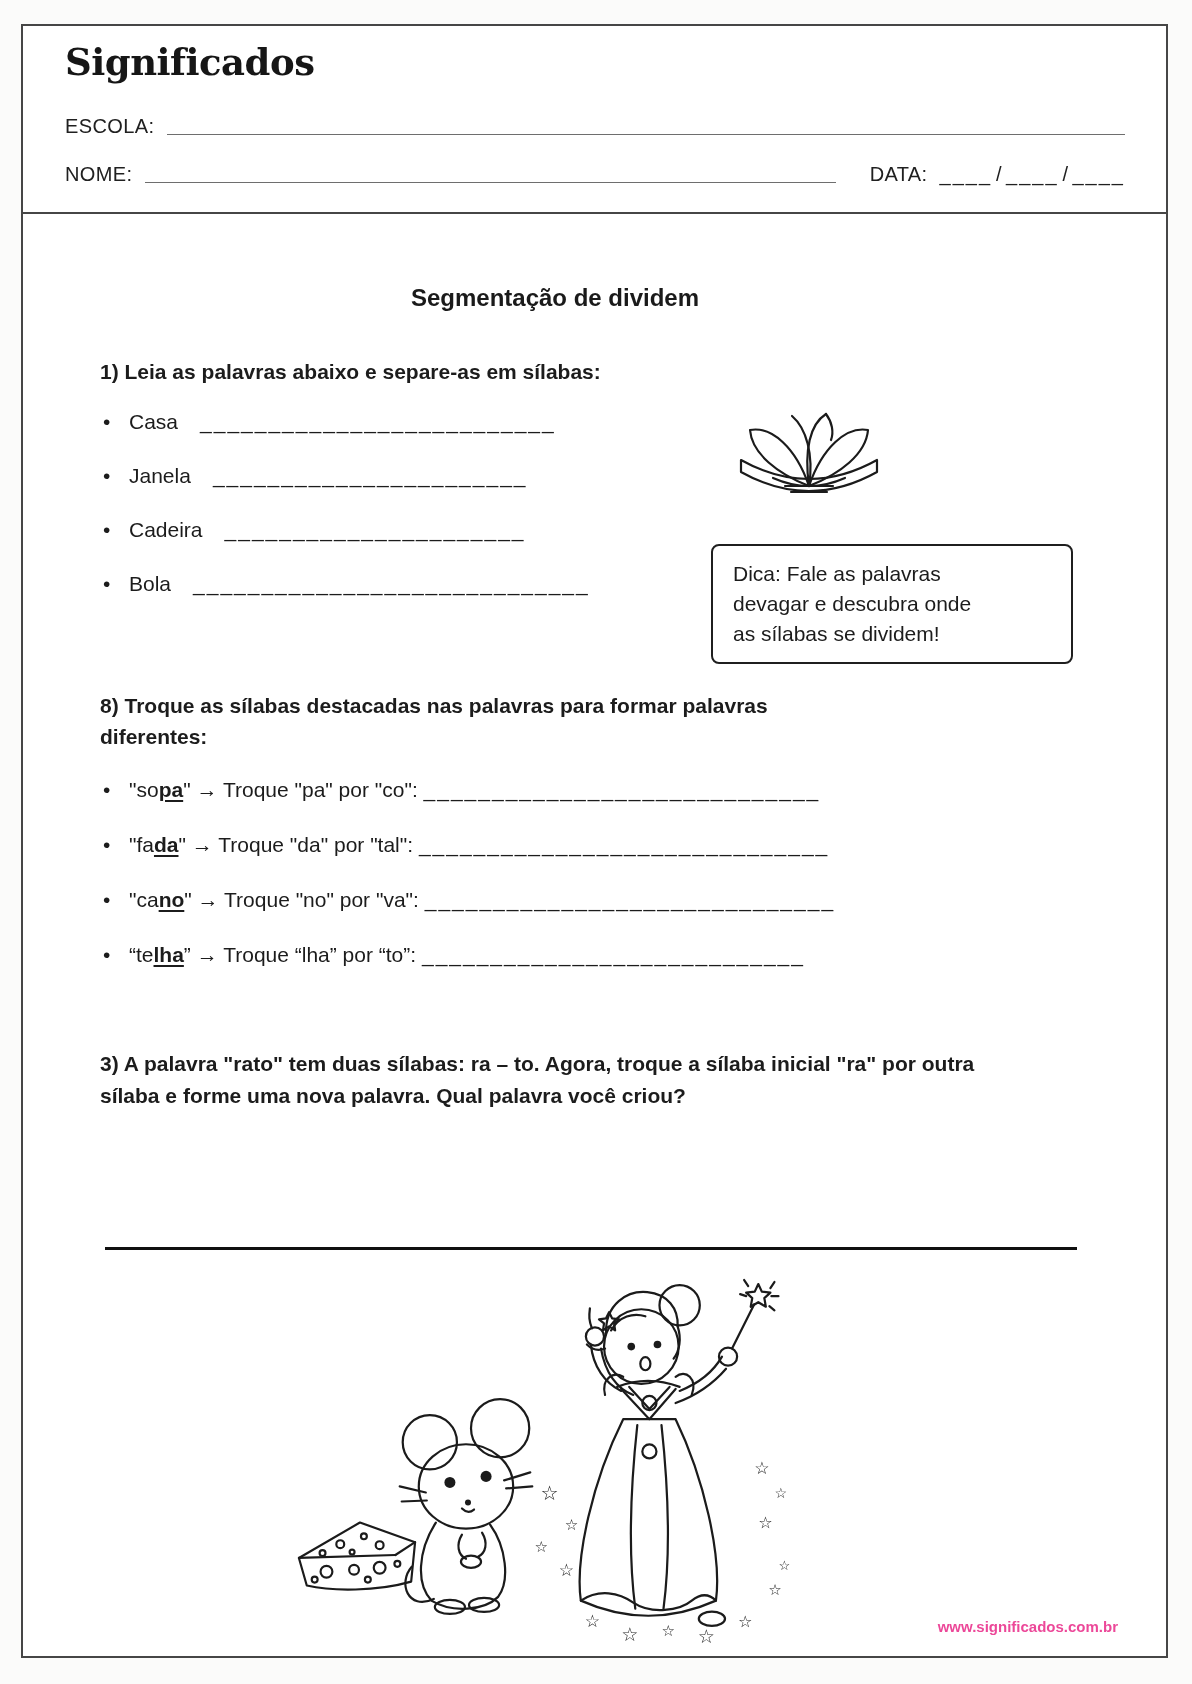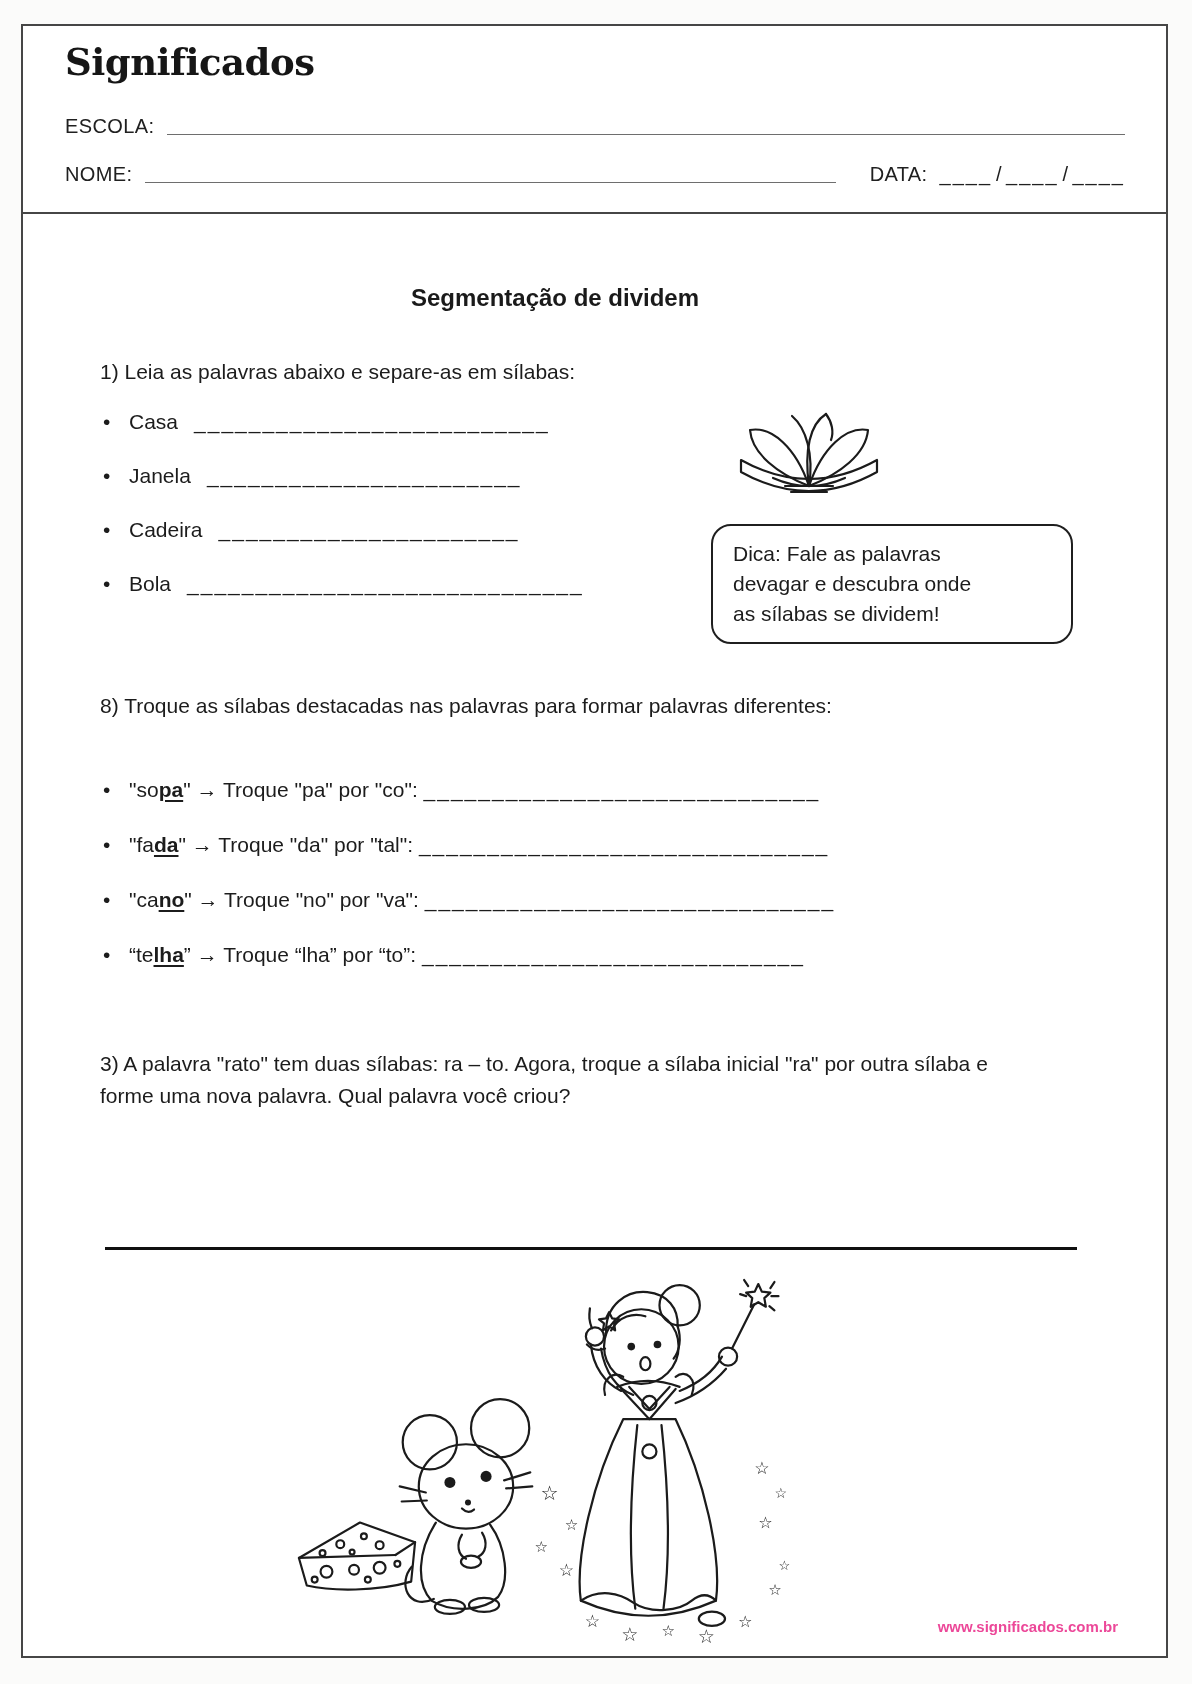--- a/index.html
+++ b/index.html
@@ -14,37 +14,37 @@
   .writeline{flex:1;border-bottom:1.6px solid #6e6e6e;margin:0 0 3px 12px;height:22px;}
   .date-label{margin-left:34px;}
   .date-part{display:flex;align-items:flex-end;margin-left:12px;}
   .blank{letter-spacing:2px;white-space:pre;}
   .date-part .blank{font-size:20px;}
   .date-sep{margin:0 4px;font-size:20px;}
   .header-divider{position:absolute;left:0;top:186px;width:100%;height:0;border-bottom:2px solid #464646;}
 
   
   .title{position:absolute;left:0;top:258px;width:1064px;text-align:center;font-size:24px;font-weight:bold;color:#1a1a1a;}
-  .prompt{position:absolute;font-size:21px;line-height:31px;color:#1c1c1c;}
+  .prompt{position:absolute;font-size:21px;line-height:31px;color:#1c1c1c;font-weight:bold;}
   .q1-prompt{left:77px;top:330px;width:900px;}
   .q2-prompt{left:77px;top:664px;width:750px;}
   .q3-prompt{left:77px;top:1022px;width:920px;line-height:32px;}
 
   .q1-list{position:absolute;left:80px;top:384px;}
   .q1-row{display:flex;align-items:baseline;height:32px;margin-bottom:22px;font-size:21px;}
   .bullet{width:26px;font-size:21px;}
-  .q1-row .blank{margin-left:16px;text-align:right;}
+  .q1-row .blank{margin-left:22px;text-align:right;}
 
   .q2-list{position:absolute;left:80px;top:752px;}
   .q2-row{display:flex;align-items:baseline;height:32px;margin-bottom:23px;font-size:21px;white-space:pre-wrap;}
   .hl{font-weight:bold;text-decoration:underline;text-decoration-thickness:2px;text-underline-offset:3px;}
 
   .answer-line{position:absolute;left:82px;top:1221px;width:972px;height:0;border-bottom:3.5px solid #101010;}
 
-  .tip-box{position:absolute;left:688px;top:498px;width:362px;box-sizing:border-box;border:2.5px solid #1f1f1f;border-radius:20px;padding:13px 16px 13px 20px;background:#fff;}
+  .tip-box{position:absolute;left:688px;top:518px;width:362px;box-sizing:border-box;border:2.5px solid #1f1f1f;border-radius:8px;padding:13px 16px 13px 20px;background:#fff;}
   .tip-text{font-size:21px;line-height:30px;width:262px;color:#1c1c1c;}
 
   .illu{position:absolute;}
   .book-illu{left:710px;top:376px;}
   .cheese-illu{left:270px;top:1488px;}
   .mouse-illu{left:372px;top:1358px;}
   .fairy-illu{left:505px;top:1252px;}
   svg .ln{fill:none;stroke:#1b1b1b;stroke-width:2.2;stroke-linecap:round;stroke-linejoin:round;}
   svg .fl{fill:#1b1b1b;stroke:none;}
   svg .star-t{font-family:"DejaVu Sans",sans-serif;fill:#1b1b1b;}

